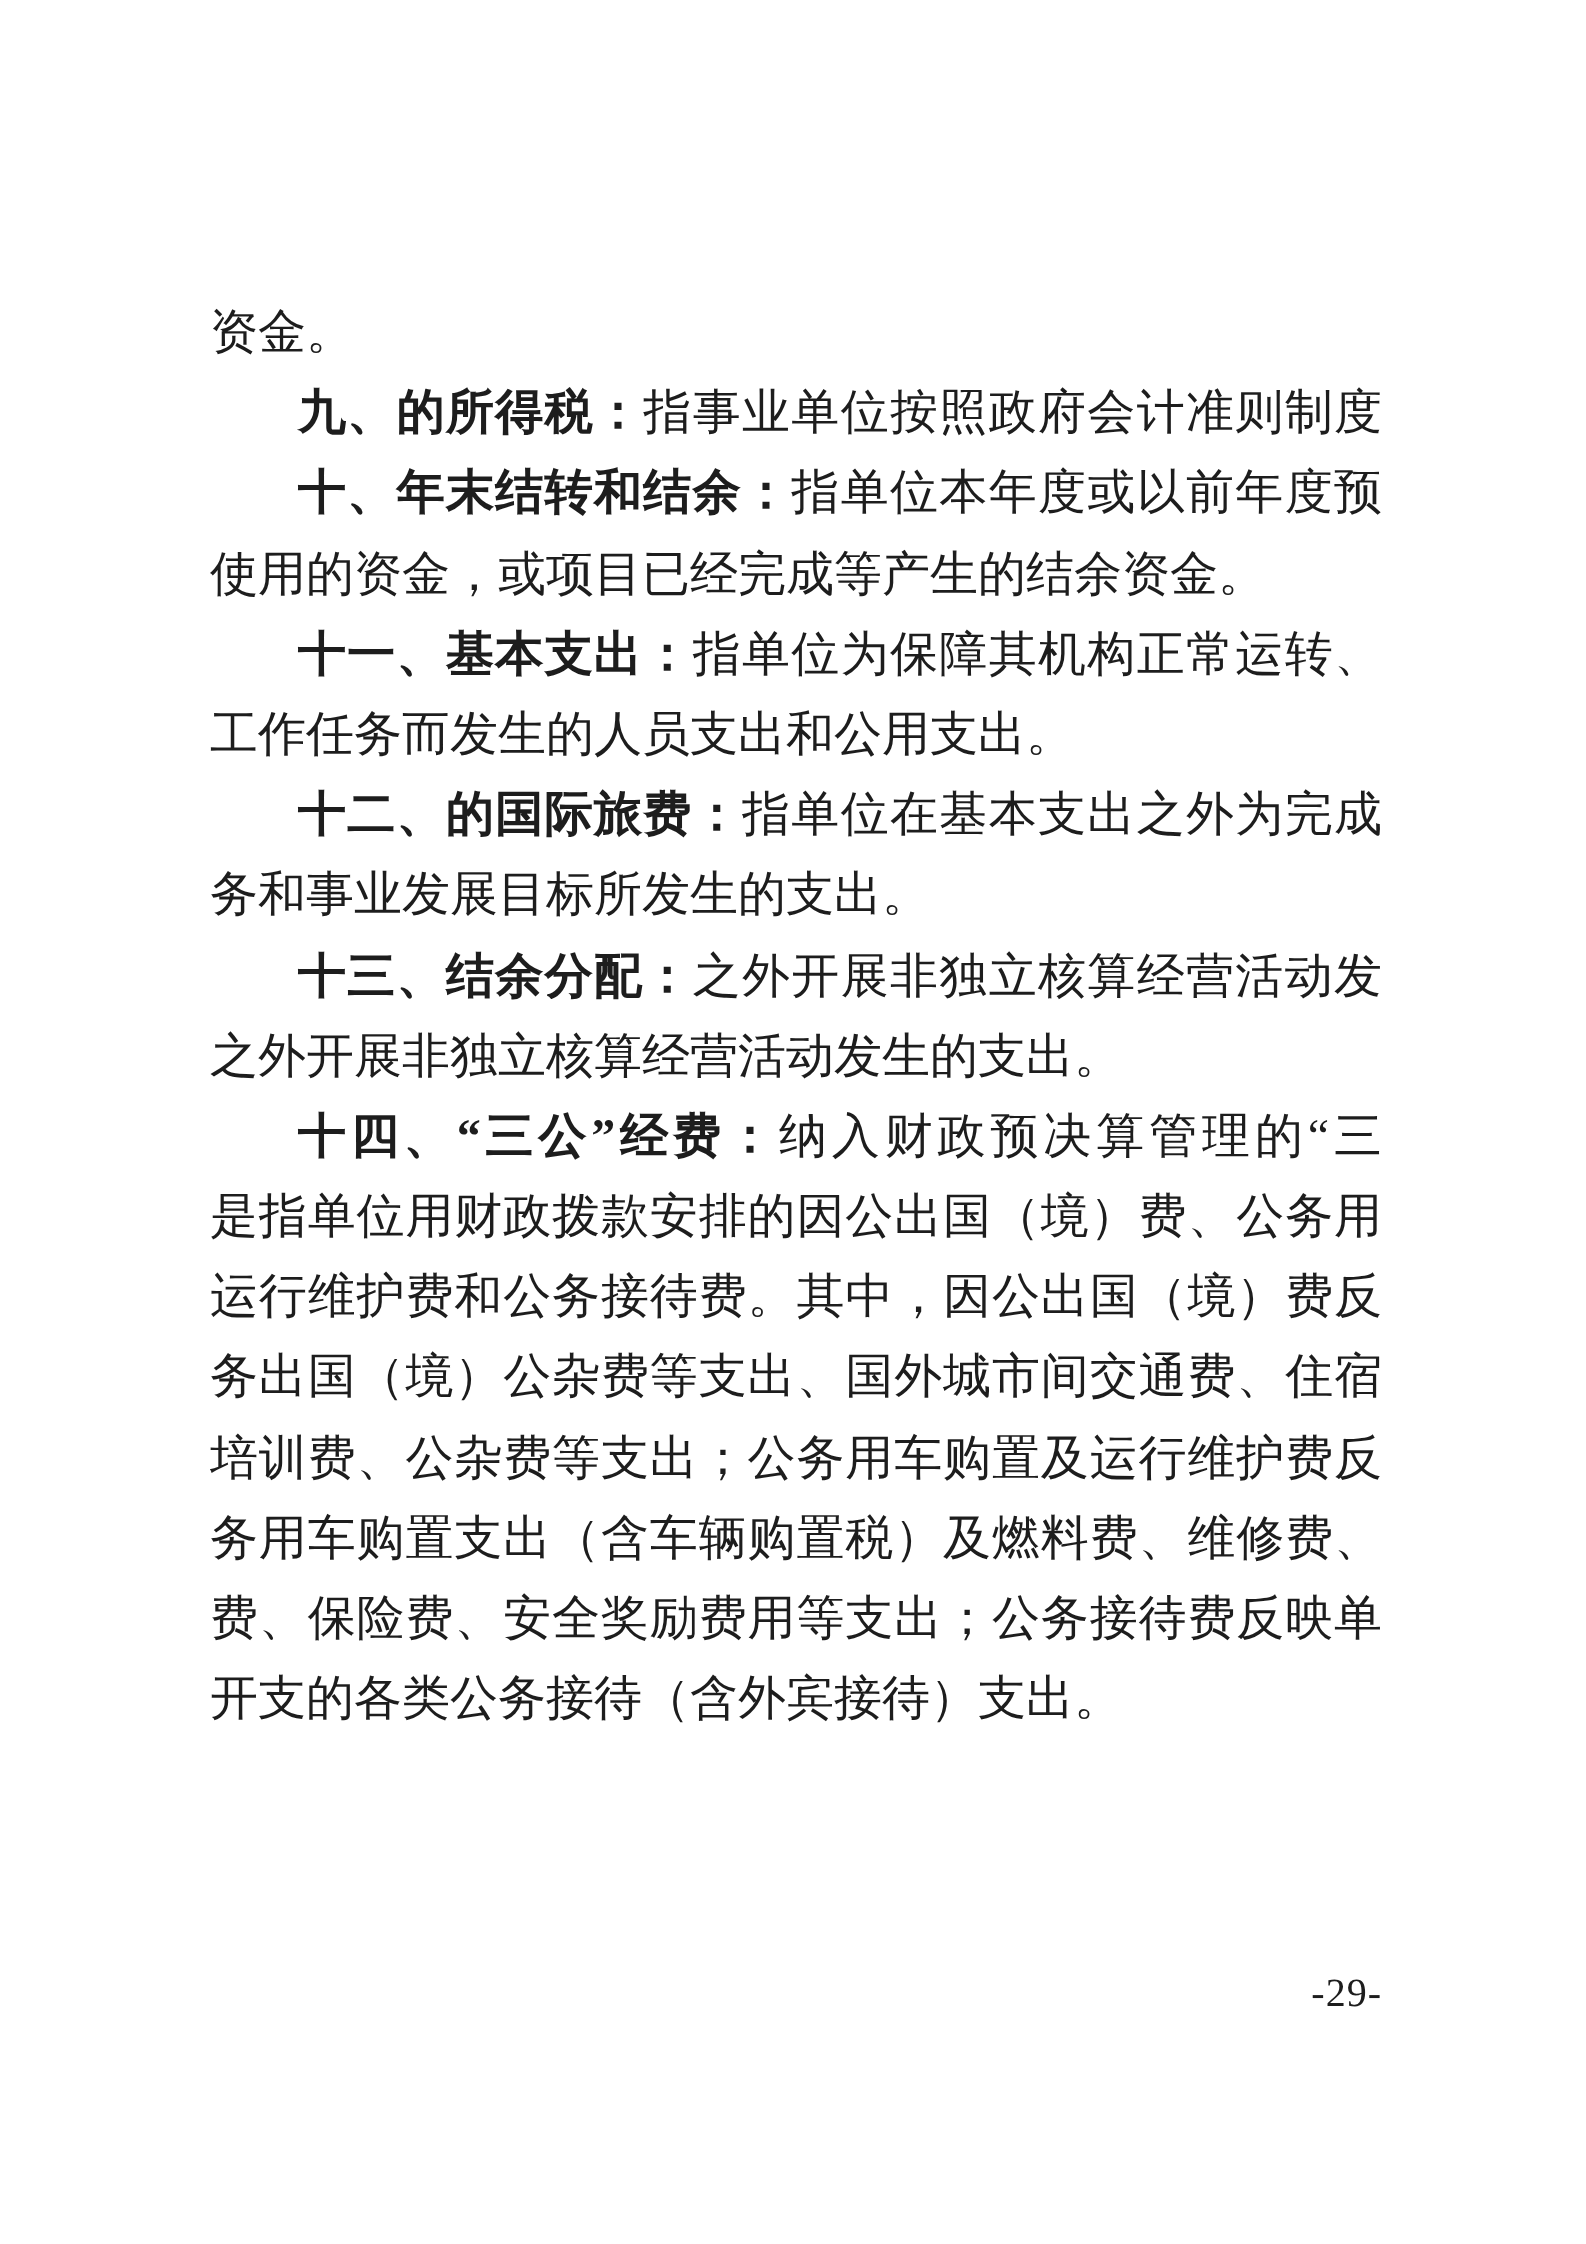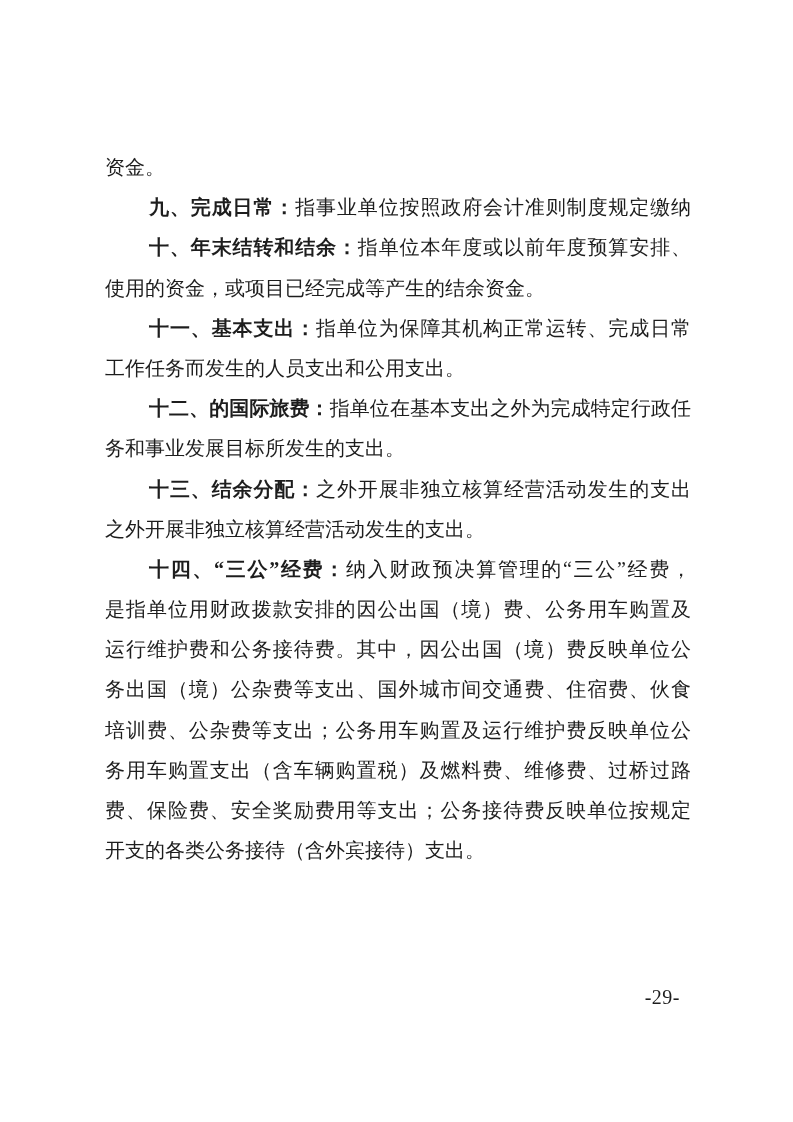--- a/index.html
+++ b/index.html
@@ -14,55 +14,55 @@
     background: #ffffff;
     overflow: hidden;
     font-family: "Liberation Serif", "DejaVu Serif", serif;
     color: #1d1d1d;
   }
   .content {
     position: absolute;
     left: 105px;
     top: 147px;
     width: 586px;
-    font-size: 20px;
+    font-size: 24px;
     line-height: 40.2px;
   }
   .l {
     height: 40.2px;
     overflow: hidden;
   }
   .j {
     text-align: justify;
     text-align-last: justify;
   }
   .ind {
     text-indent: 44px;
   }
   .b {
     font-weight: bold;
   }
   .pagenum {
     position: absolute;
     top: 986px;
-    right: 113px;
+    right: 102px;
     font-size: 20px;
     letter-spacing: 0.5px;
     color: #1d1d1d;
   }
 </style>
 </head>
 <body>
 
 <div class="page">
   <div class="content">
 
     <div class="l"><span>资金。</span></div>
 
-    <div class="l ind j"><span class="b">九、完成日常：</span><span>指事业单位按照政府会计准则制度规定缴纳</span></div>
+    <div class="l ind j"><span class="b">九、的所得税：</span><span>指事业单位按照政府会计准则制度规定缴纳</span></div>
 
 
     <div class="l ind j"><span class="b">十、年末结转和结余：</span><span>指单位本年度或以前年度预算安排、</span></div>
 
 
     <div class="l"><span>使用的资金，或项目已经完成等产生的结余资金。</span></div>
 
     <div class="l ind j"><span class="b">十一、基本支出：</span><span>指单位为保障其机构正常运转、完成日常</span></div>
 
     <div class="l"><span>工作任务而发生的人员支出和公用支出。</span></div>

